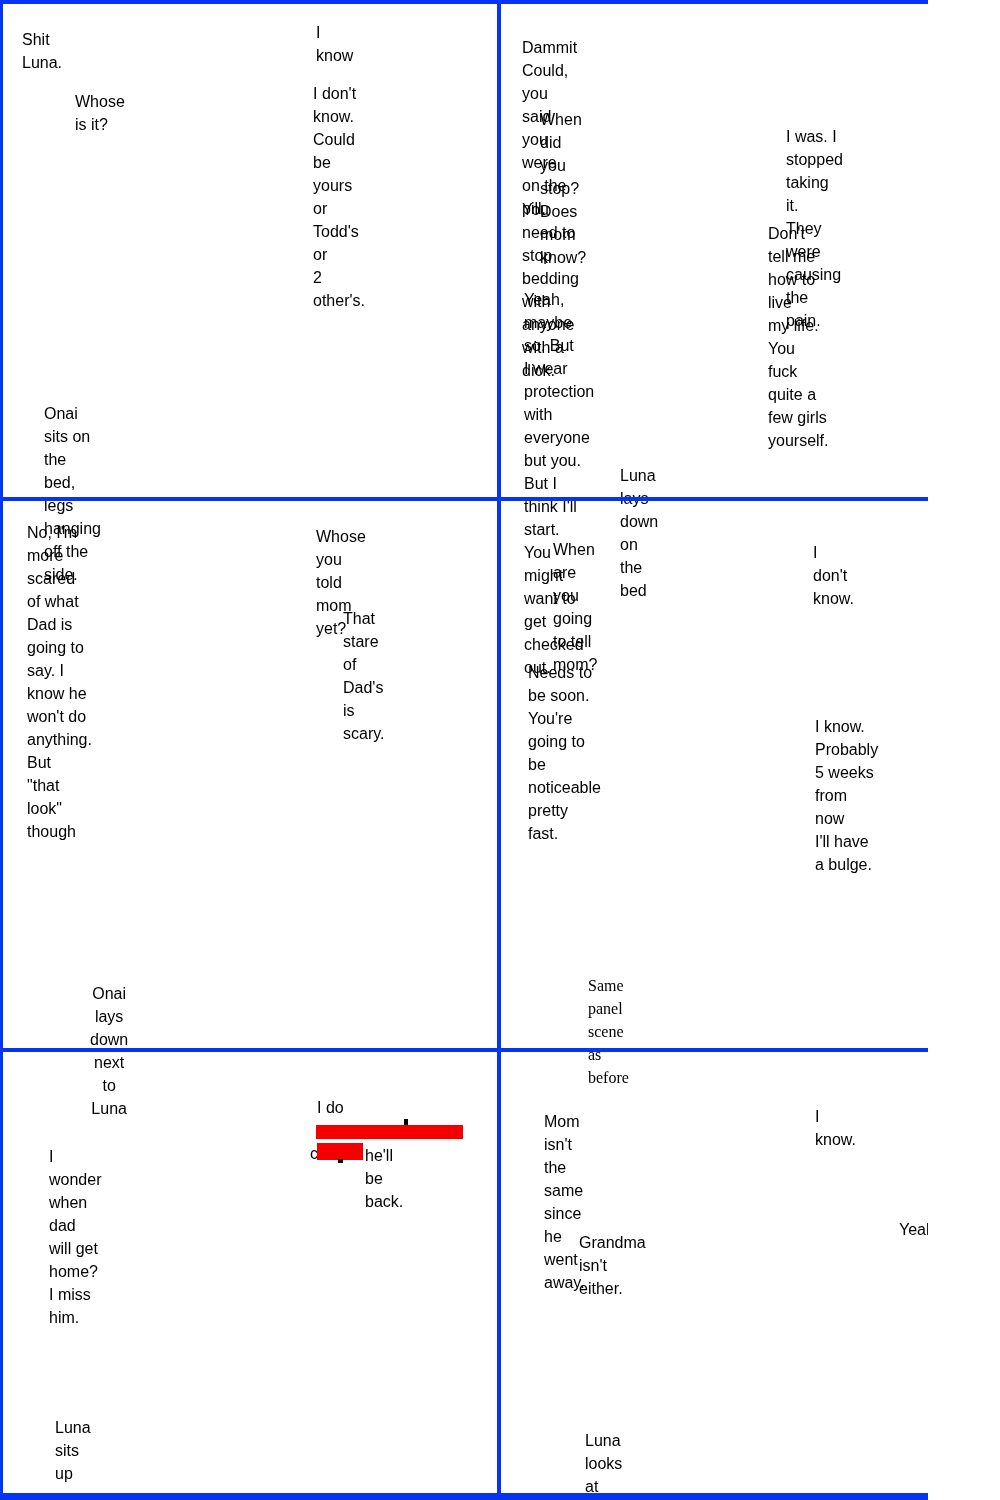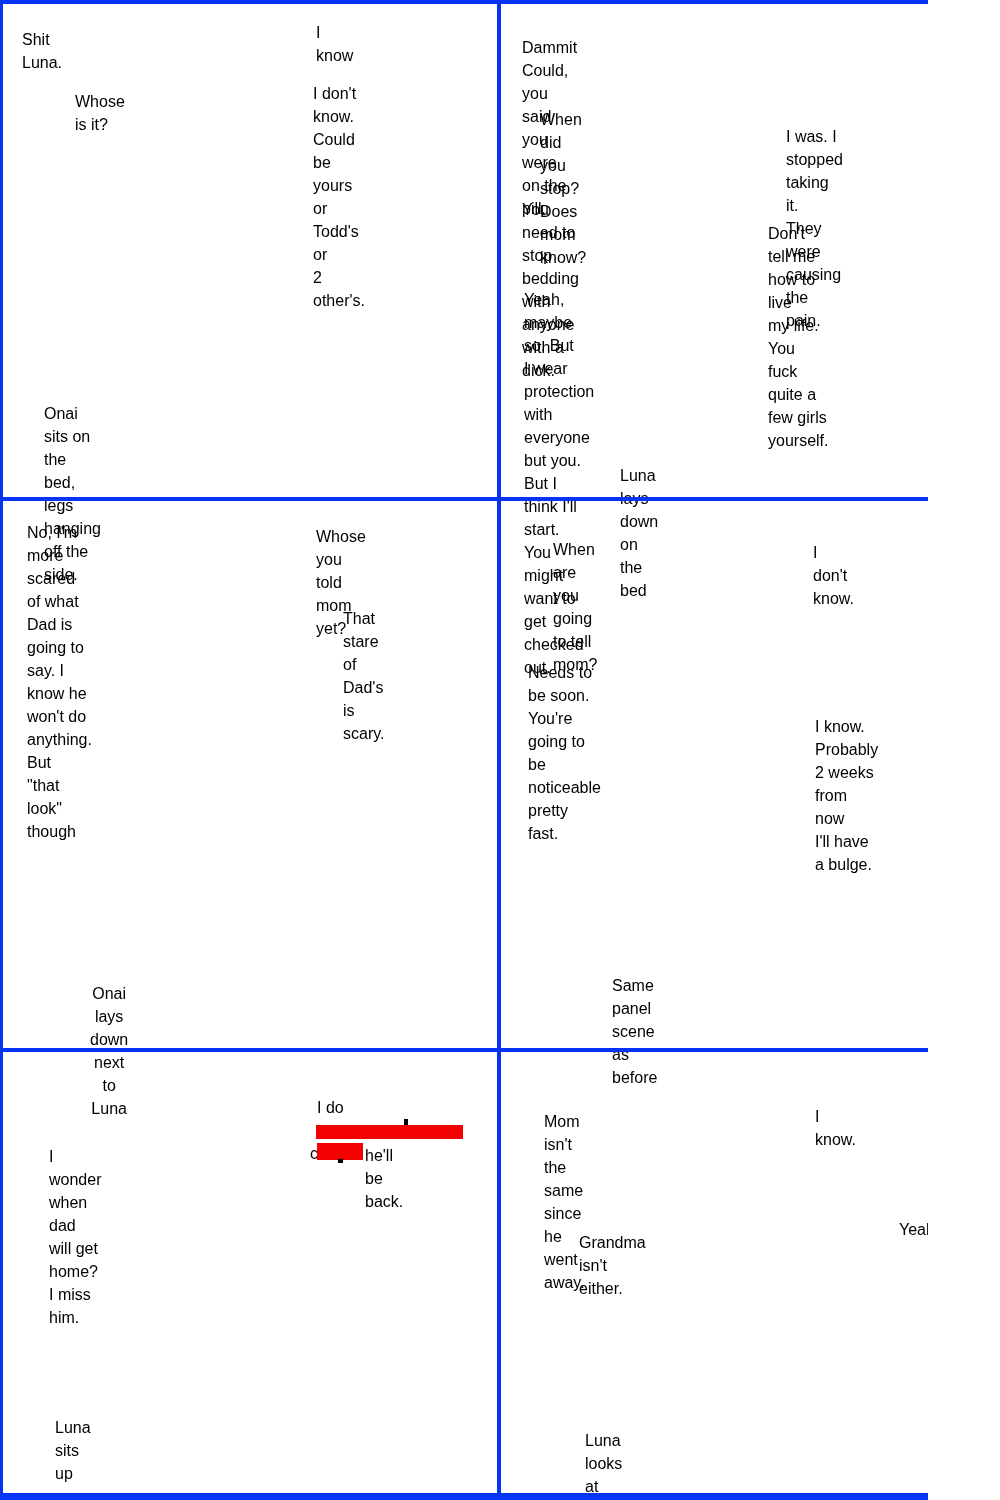--- a/index.html
+++ b/index.html
@@ -102,23 +102,23 @@
       <div class="panel-group">
         <div class="block text" style="left: 553px; top: 538px;">When are you
 going to tell
 mom?</div>
         <div class="block text" style="left: 813px; top: 541px;">I don't know.</div>
         <div class="block text" style="left: 528px; top: 661px;">Needs to be soon.
 You're going to
 be noticeable
 pretty fast.</div>
         <div class="block text" style="left: 815px; top: 715px;">I know. Probably
-2 weeks from now
+5 weeks from now
 I'll have a bulge.</div>
-        <div class="block caption" style="left: 612px; top: 974px;">Same panel scene as before</div>
+        <div class="block caption" style="left: 588px; top: 974px; font-family: Liberation Serif, serif;">Same panel scene as before</div>
       </div>
       <div class="panel-group">
         <div class="block text" style="left: 49px; top: 1110px; margin-top: 35px;">I wonder when
 dad will get home?
 I miss him.</div>
         <div class="block text" style="left: 317px; top: 1096px;">I do too Luna.</div>
         <div class="block mark" style="left: 404px; top: 1119px; width: 4px; height: 6px;"></div>
         <div class="block bar" style="left: 316px; top: 1125px; width: 147px; height: 14px;"></div>
         <div class="block text" style="left: 310px; top: 1142px;">c</div>
         <div class="block bar" style="left: 317px; top: 1143px; width: 46px; height: 17px;"></div>

